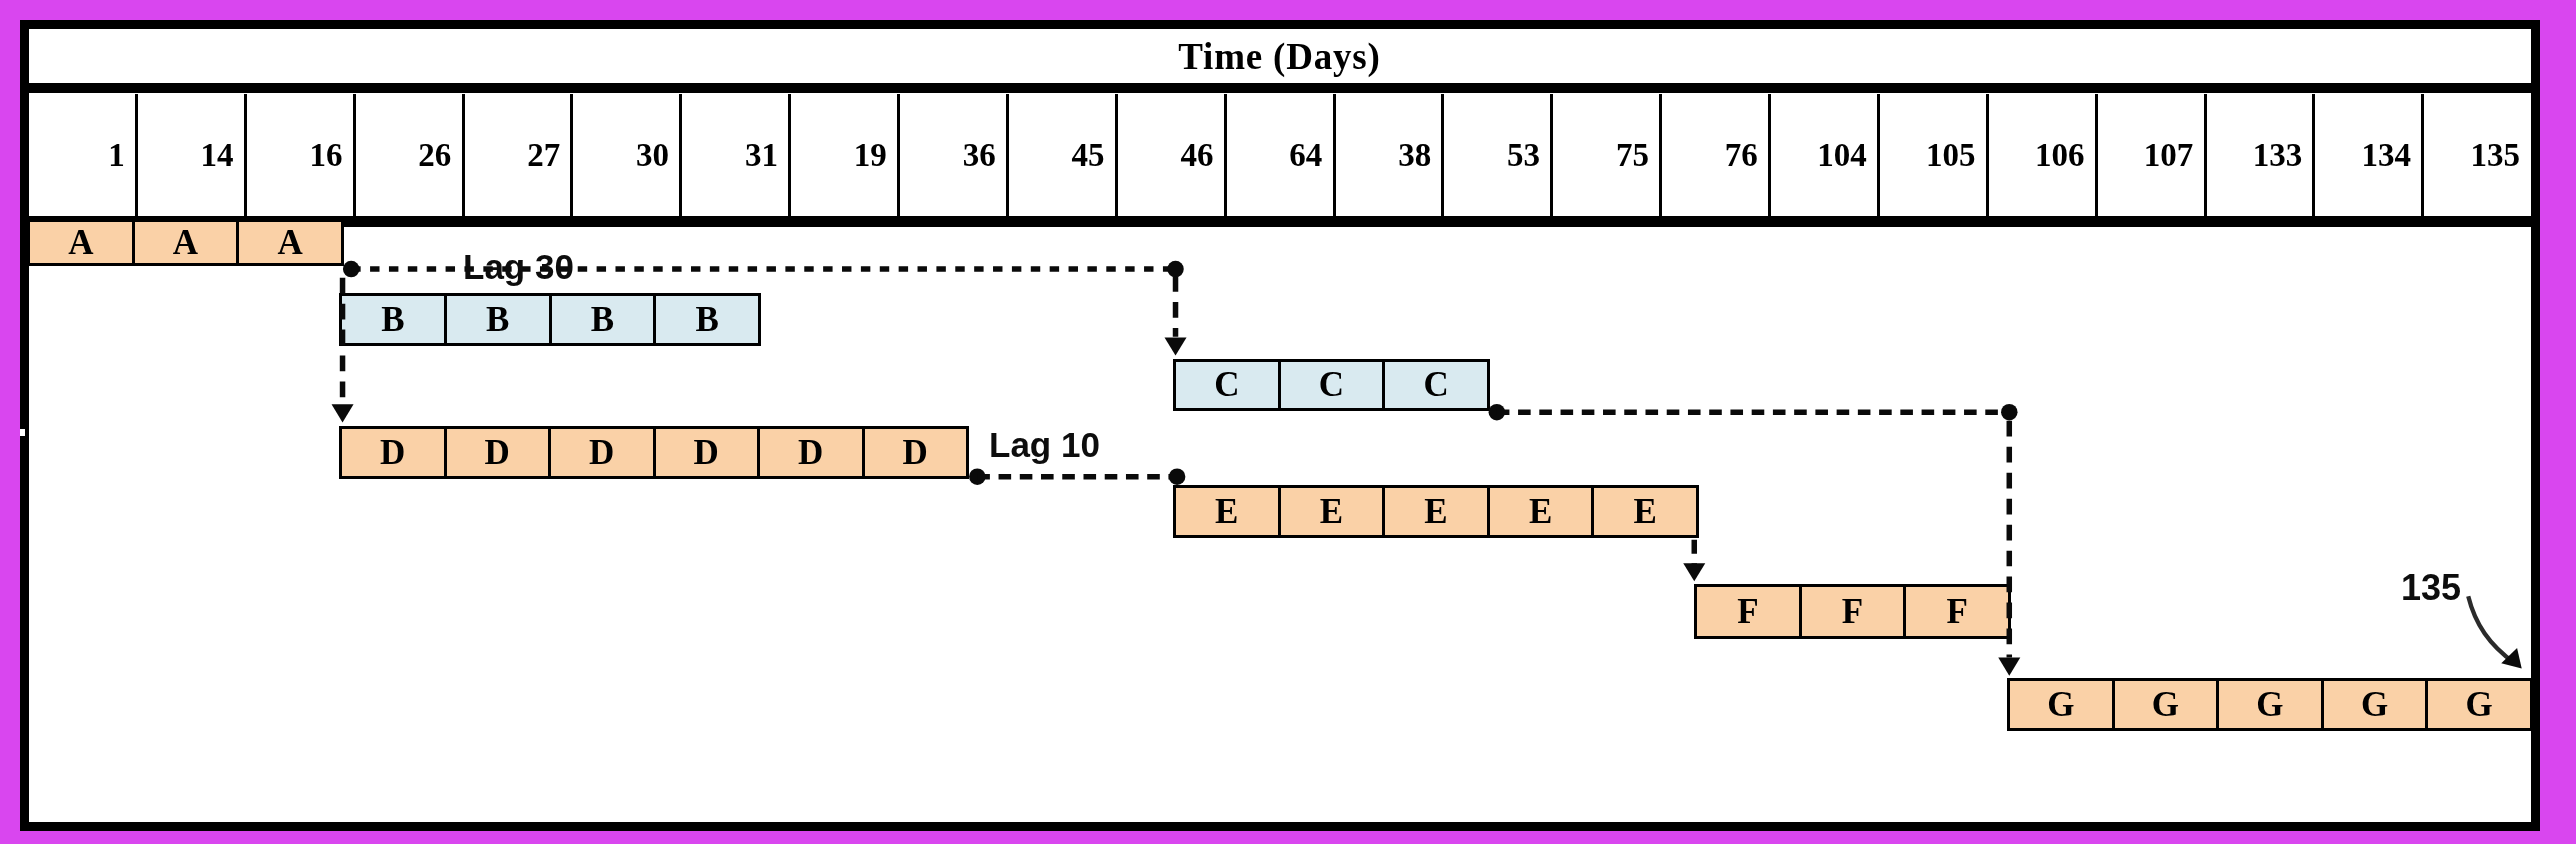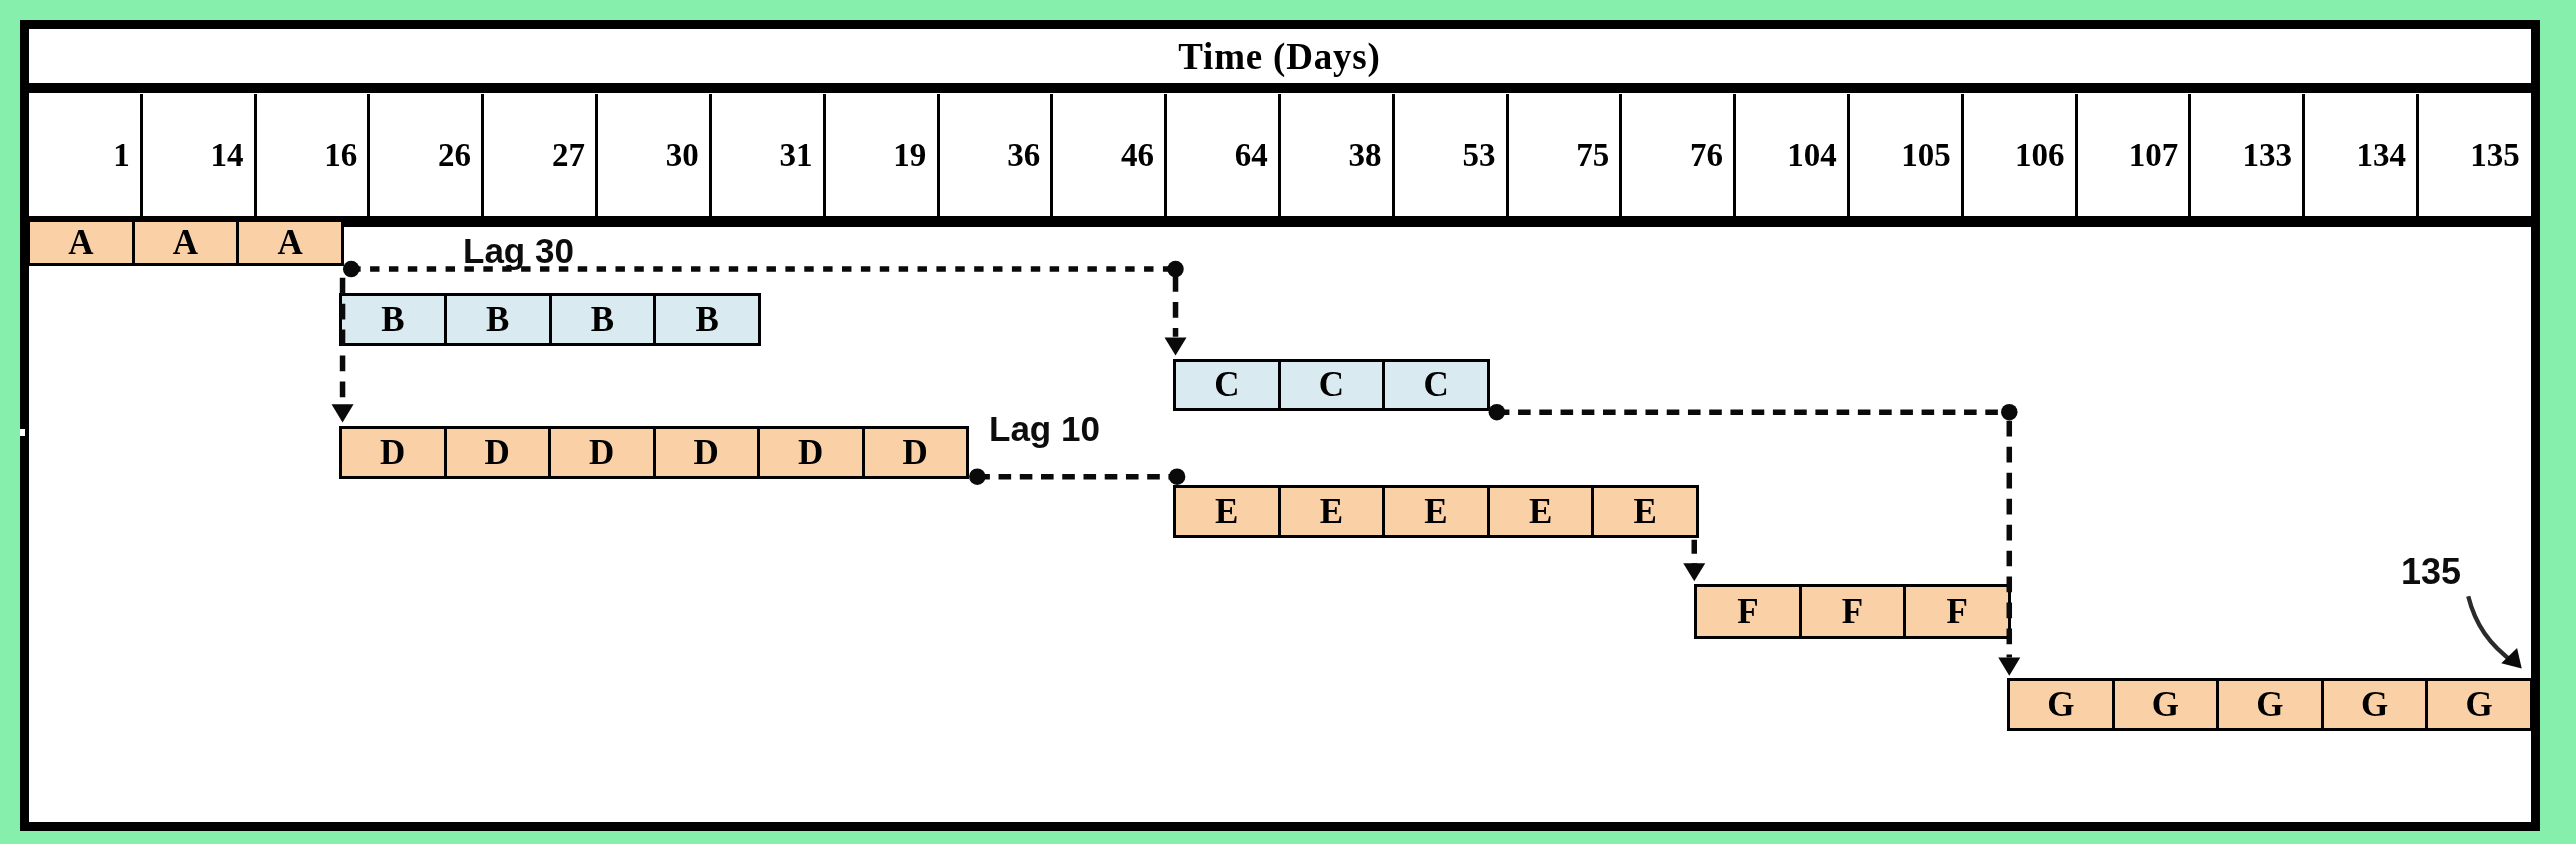--- a/index.html
+++ b/index.html
@@ -1,17 +1,17 @@
 <!DOCTYPE html>
 <html style="font-size:12.6px"><head>
 <meta charset="utf-8">
 <style>
   html,body{margin:0;padding:0;background:#ffffff;}
   #stage{
-    position:relative;width:2576px;height:844px;background:#86efac;overflow:hidden;
+    position:relative;width:2576px;height:844px;background:#d946ef;overflow:hidden;
     font-family:"Liberation Serif", serif;
   }
   #frame{
     position:absolute;left:19.7px;top:19.7px;width:2520px;height:811px;
     border:9.4px solid #000;box-sizing:border-box;background:#fff;
   }
   #title-row{
     position:absolute;left:29px;top:29px;width:2501px;height:54px;
     display:flex;align-items:center;justify-content:center;
     font-weight:bold;font-size:37px;color:#000;letter-spacing:0.8px;
@@ -39,21 +39,21 @@
     flex:1 1 0;display:flex;align-items:center;justify-content:center;
     border-left:3.1px solid #000;box-sizing:border-box;
     font-weight:bold;font-size:35px;color:#000;
   }
   .task-cell:first-child{border-left:none;}
   #arrow-layer{
     position:absolute;left:0;top:0;width:2576px;height:848px;z-index:5;pointer-events:none;
   }
   .lag-label{
     position:absolute;z-index:6;font-family:"Liberation Sans", sans-serif;
-    font-weight:bold;font-size:35px;color:#0d0d0d;white-space:nowrap;
+    font-weight:bold;font-size:35px;color:#0d0d0d;white-space:nowrap;margin-top:16px;
   }
   #lag30-label{left:463px;top:231px;}
   #lag10-label{left:989px;top:409px;}
   #finish-label{left:2401px;top:551px;font-size:36px;}
   #border-notch{
     position:absolute;left:19.7px;top:429px;width:5.5px;height:7px;background:#fff;z-index:4;
   }
 </style>
 </head>
 <body>
@@ -65,20 +65,21 @@
   <div id="day-row">
       <div class="day-cell">1</div>
       <div class="day-cell">14</div>
       <div class="day-cell">16</div>
       <div class="day-cell">26</div>
       <div class="day-cell">27</div>
       <div class="day-cell">30</div>
       <div class="day-cell">31</div>
       <div class="day-cell">19</div>
       <div class="day-cell">36</div>
+      <div class="day-cell">45</div>
       <div class="day-cell">46</div>
       <div class="day-cell">64</div>
       <div class="day-cell">38</div>
       <div class="day-cell">53</div>
       <div class="day-cell">75</div>
       <div class="day-cell">76</div>
       <div class="day-cell">104</div>
       <div class="day-cell">105</div>
       <div class="day-cell">106</div>
       <div class="day-cell">107</div>

